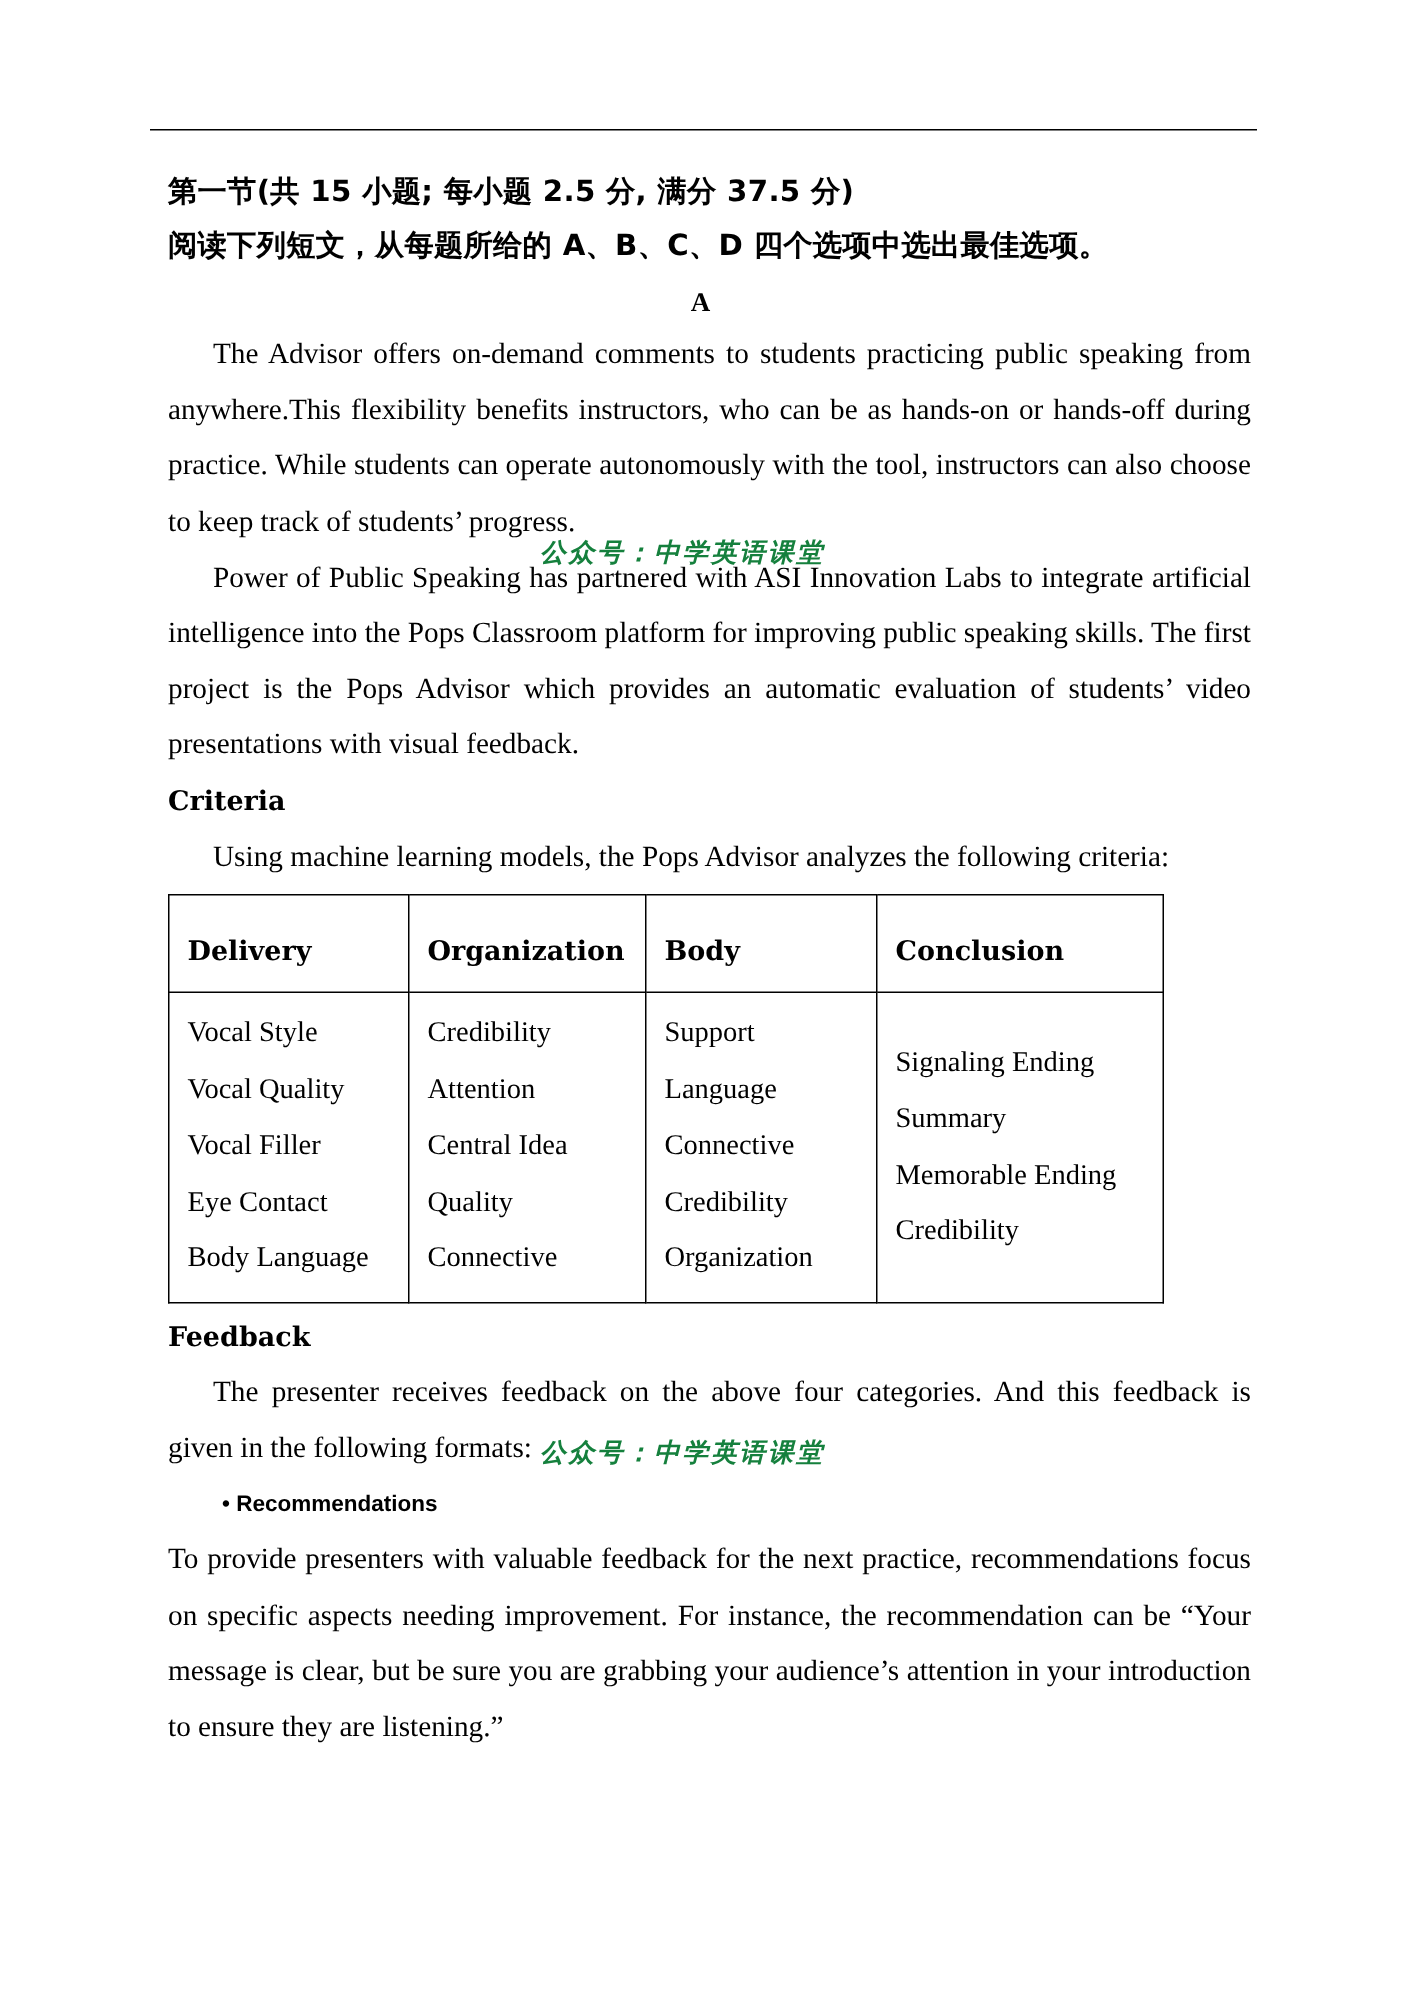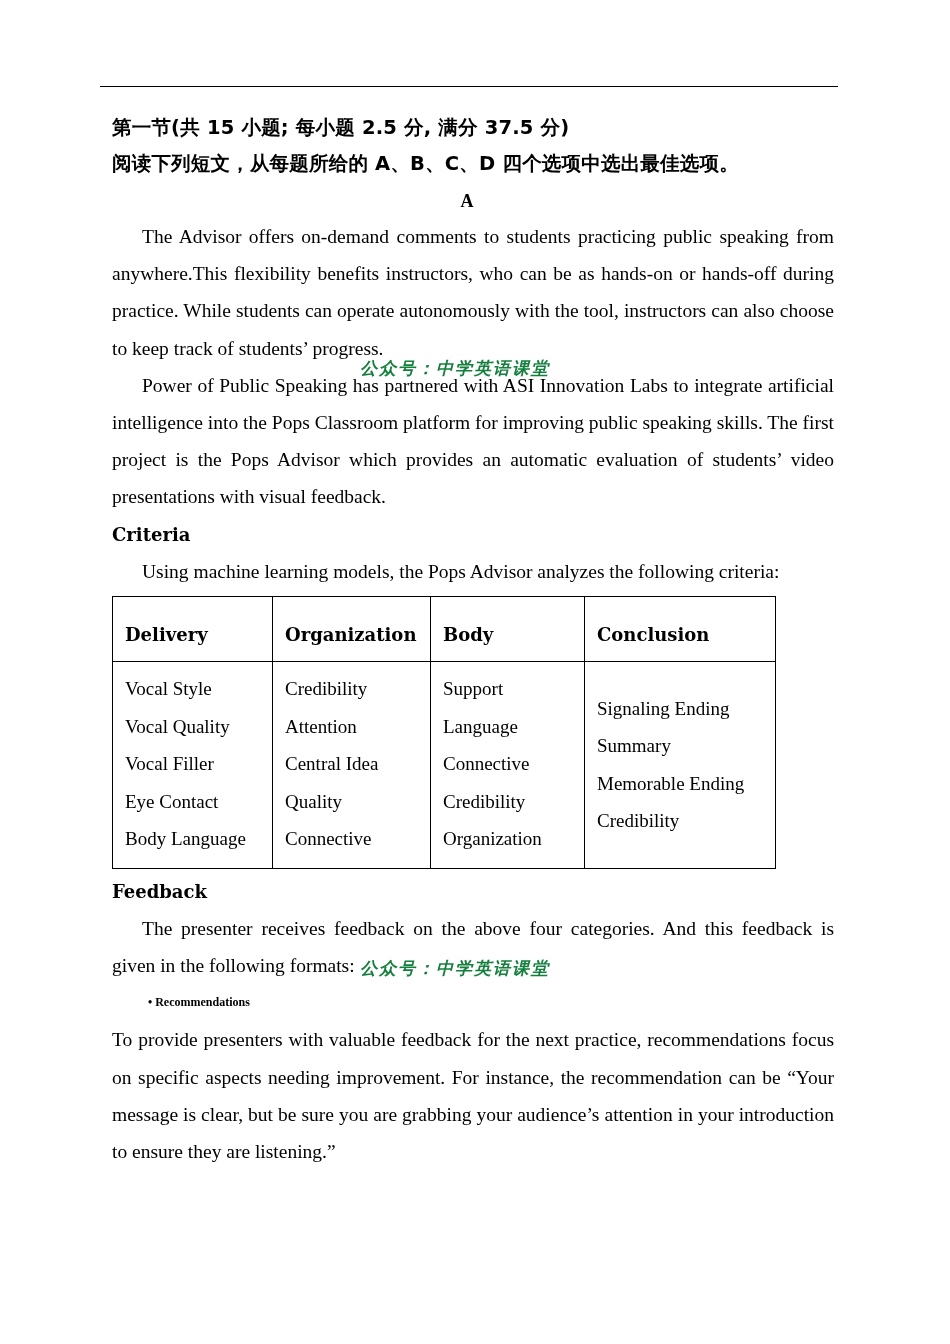--- a/index.html
+++ b/index.html
@@ -66,23 +66,23 @@
 
   .sec-head {
     font-family: "DejaVu Serif", "Liberation Serif", serif;
     font-weight: bold;
     font-size: 18px;
     line-height: 37.2px;
     margin: 0;
   }
 
   .bullet-head {
-    font-family: Liberation Serif, serif;
-    font-weight: bold;
-    font-size: 12px;
+    font-family: Liberation Sans, sans-serif;
+    font-weight: bold;
+    font-size: 15px;
     line-height: 37.2px;
     margin: 0;
     padding-left: 36px;
   }
 
   
   table.criteria {
     border-collapse: collapse;
     width: 663px;
     margin-top: 6px;

